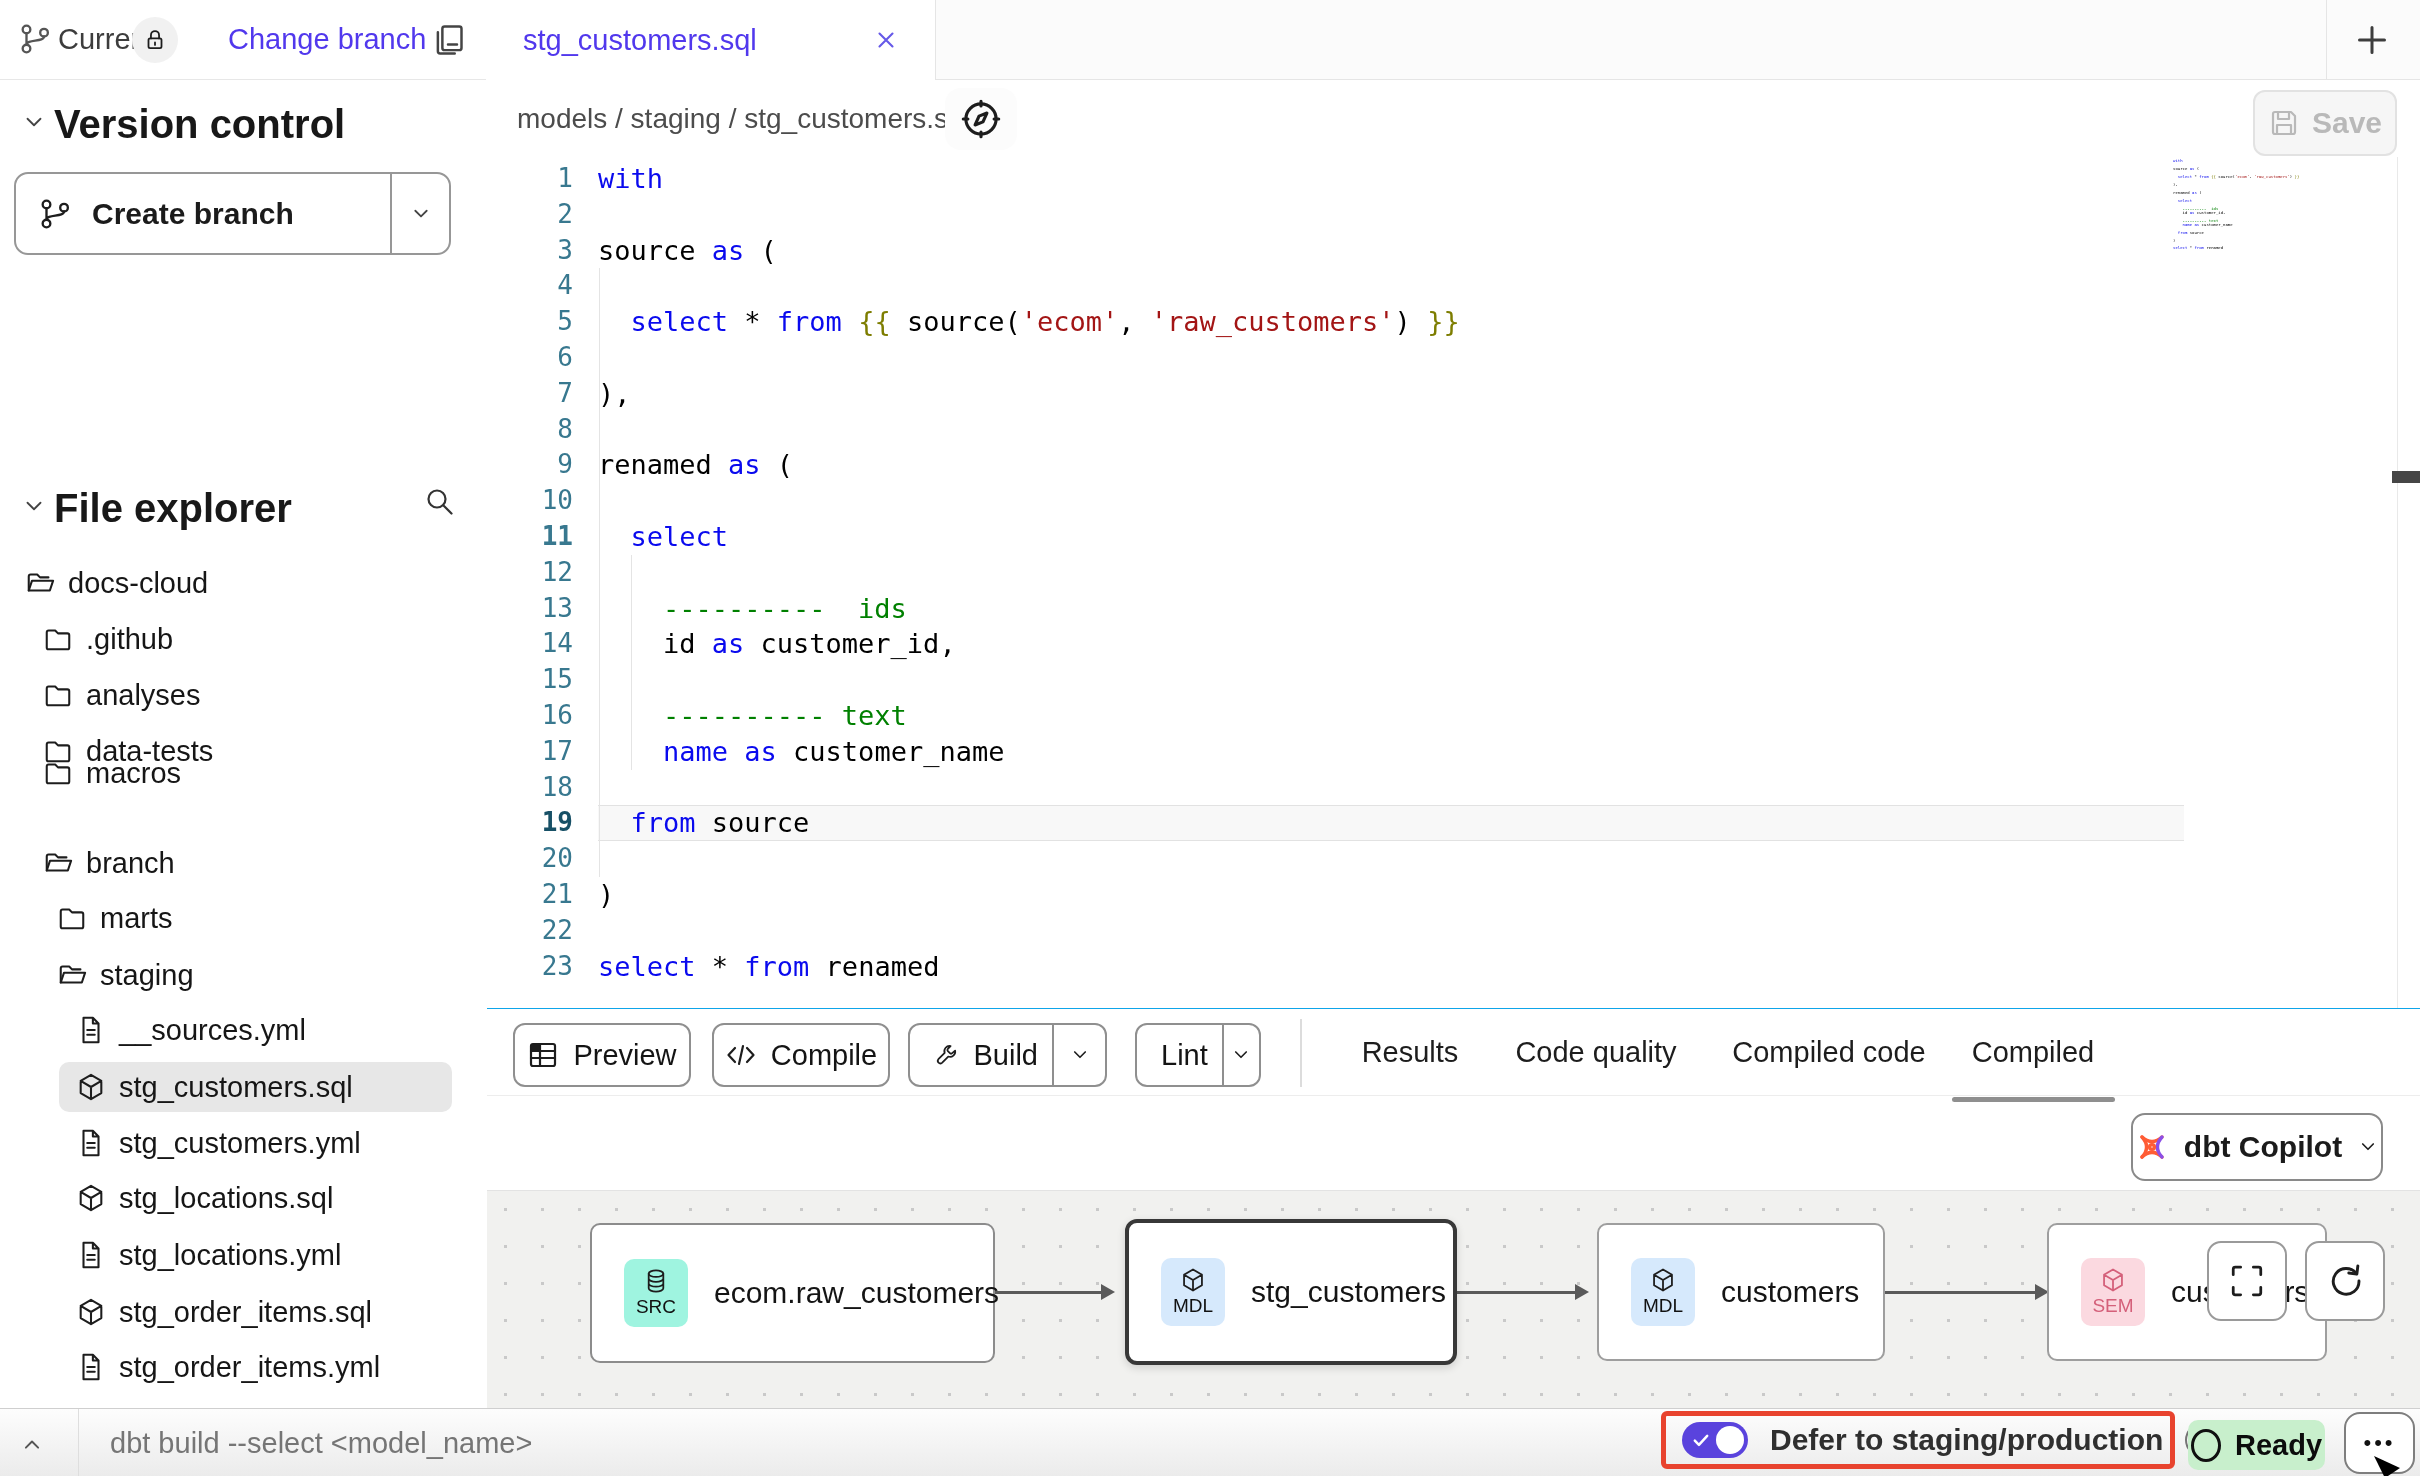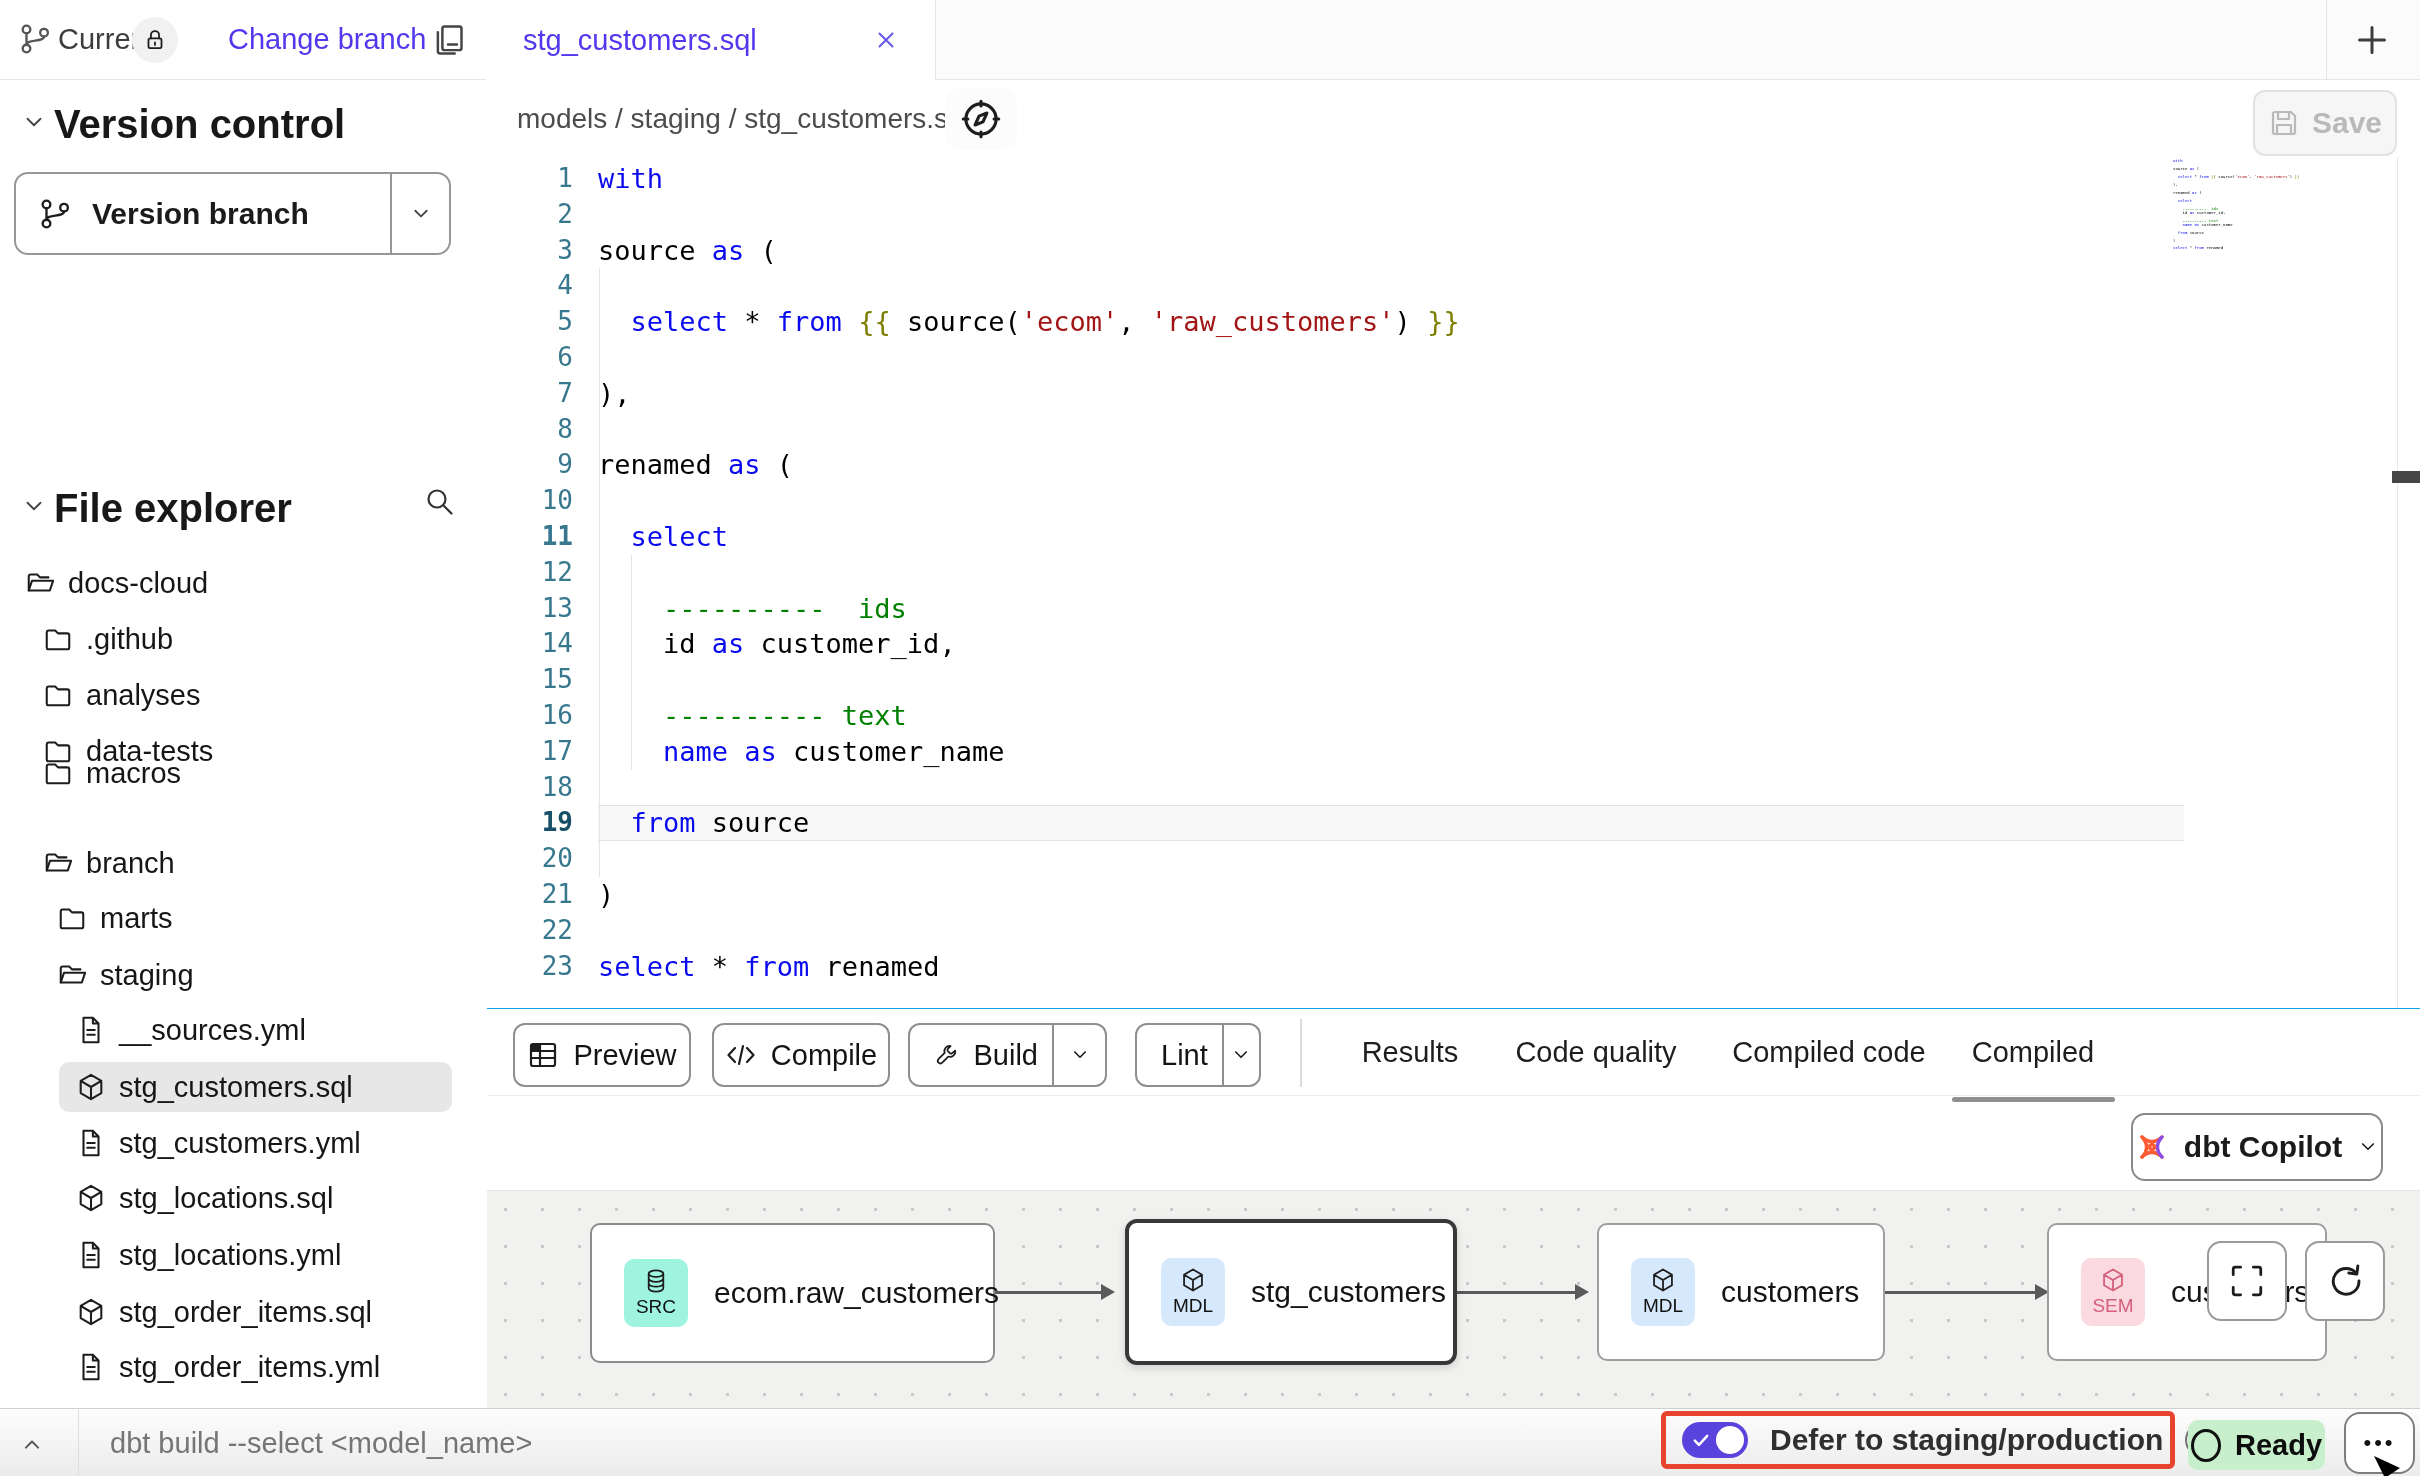--- a/index.html
+++ b/index.html
@@ -154,21 +154,21 @@
       <span style="margin-left:22px">
         <svg width="34" height="34" viewBox="0 0 32 32">
             <g class="stroke">
           <circle cx="8" cy="7" r="3.6"></circle>
               <circle cx="8" cy="25" r="3.6"></circle>
               <circle cx="24.5" cy="10" r="3.6"></circle>
           <path d="M8 10.6 V21.4 M24.5 13.6 C24.5 19 8 16 8 21.4"></path>
             </g>
           </svg>
       </span>
-      <span style="margin-left:20px;font-size:30px;font-weight:600;flex:1">Version branch</span>
+      <span style="margin-left:20px;font-size:30px;font-weight:600;flex:1">Create branch</span>
       <span class="split">
         <svg width="26" height="26" viewBox="0 0 32 32">
             <path class="stroke" style="stroke:#444" d="M9 12 L16 19 L23 12"></path>
           </svg>
       </span>
     </div>
 
     <span class="abs" style="left:21px;top:493px;cursor:pointer">
       <svg width="26" height="26" viewBox="0 0 32 32">
           <path class="stroke" style="stroke:#444" d="M8 12 L16 20 L24 12"></path>

